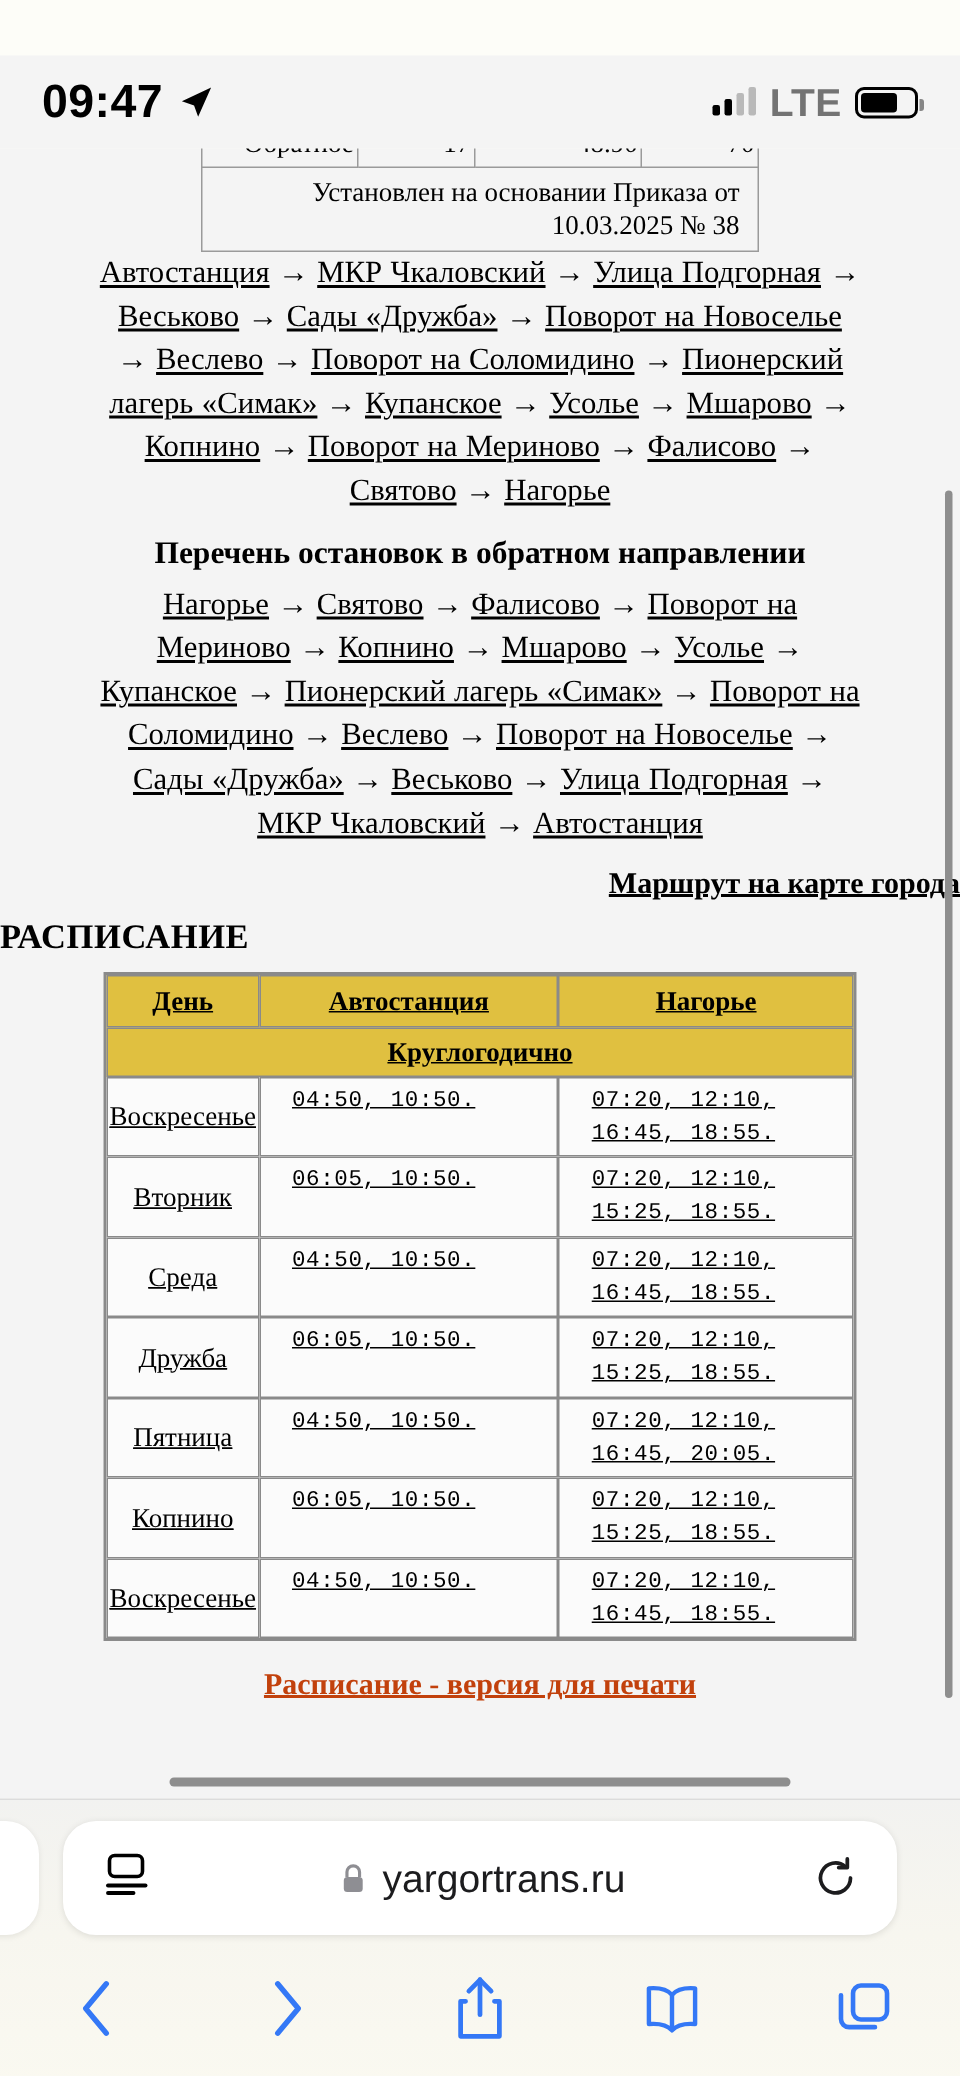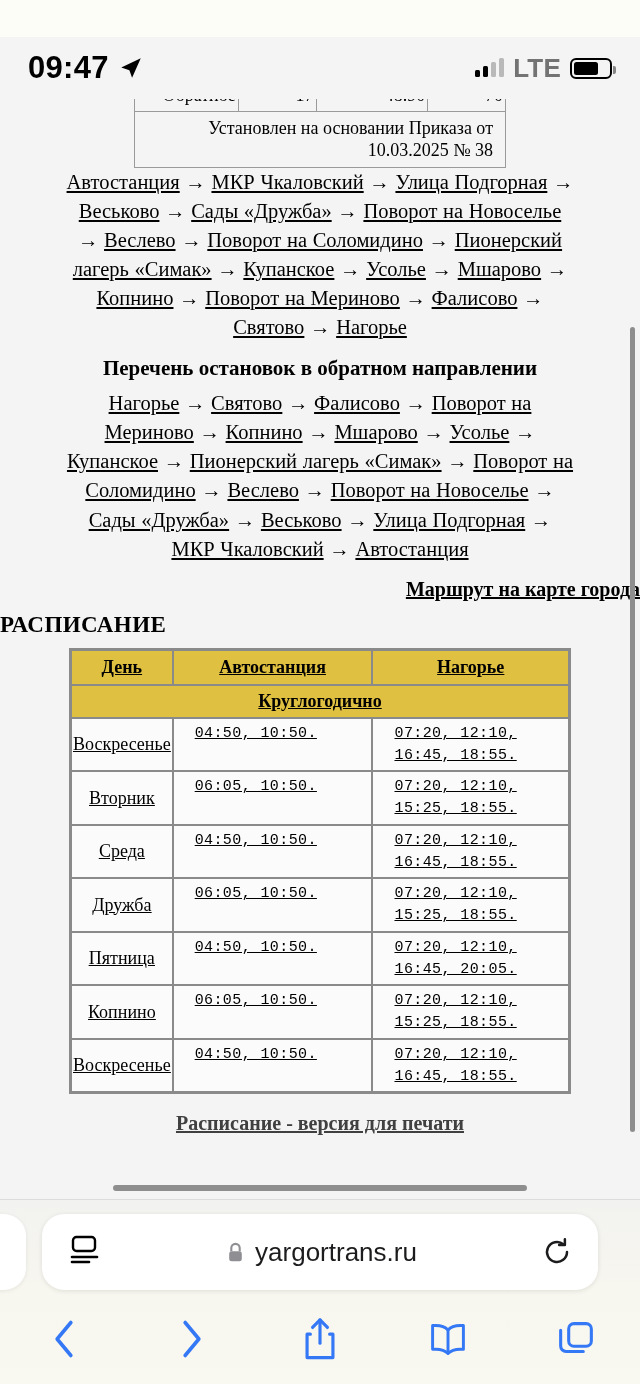--- a/index.html
+++ b/index.html
@@ -102,21 +102,21 @@
     text-align: center; vertical-align: middle; font-size: 18px;
     background: #fbfbfb; padding: 3px 1px;
   }
   .sched .daycell a { color: #000; text-decoration: underline; }
   .sched .timecell {
     font-family: "Liberation Mono", monospace; font-size: 15px;
     vertical-align: top; padding: 4px 21px; line-height: 1.45;
     background: #fbfbfb; letter-spacing: .4px;
   }
   .printlink-wrap { text-align: center; margin-top: 18px; }
-  .printlink { font-size: 20px; font-weight: 700; text-decoration: underline; color: #404040; }
+  .printlink { font-size: 20px; font-weight: 700; text-decoration: underline; color: #c2410c; }
 
   
   .vscroll {
     position: absolute; right: 5px; top: 228px; width: 5px; height: 805px;
     background: #8e8e8e; border-radius: 3px;
   }
   .hscroll {
     position: absolute; left: 113px; bottom: 8px; width: 414px; height: 6px;
     background: #8e8e8e; border-radius: 3px;
   }

